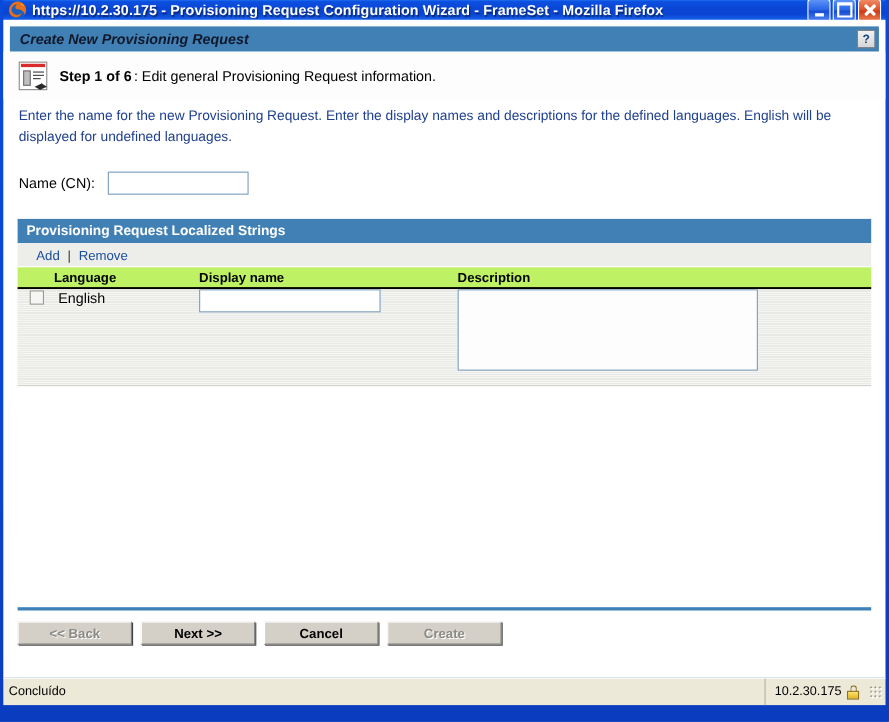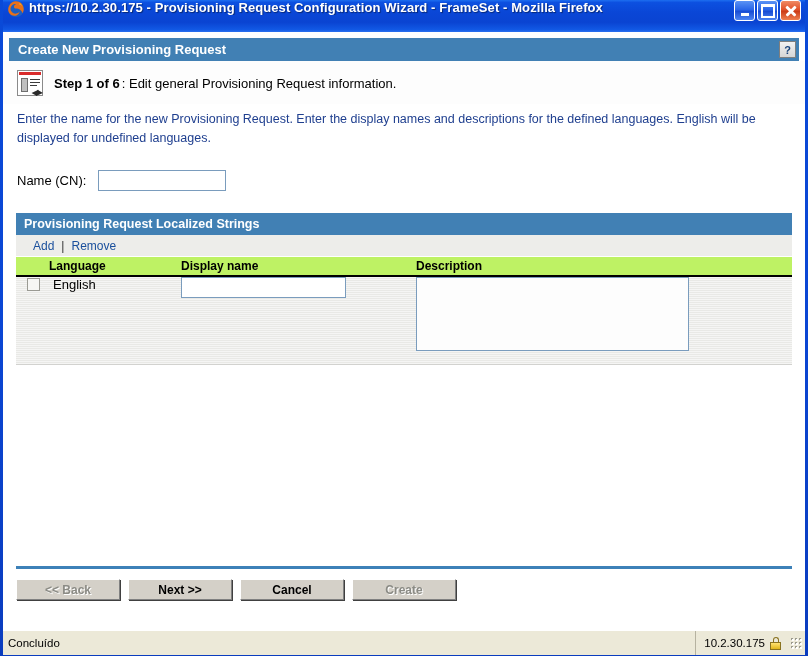--- a/index.html
+++ b/index.html
@@ -14,23 +14,23 @@
   
   #os-window {
     position: absolute; left: 0; top: 0;
     width: 808px; height: 656px;
     background: linear-gradient(to bottom, #0a4ad8 0%, #0a46d4 50%, #0a3cbe 100%);
     padding: 0 3px 3px 3px;
   }
 
   
   #titlebar {
-    height: 32px;
-    display: flex;
-    align-items: flex-start;
+    height: 18px;
+    display: flex;
+    align-items: center;
     padding: 0 2px 0 4px;
     background: linear-gradient(to bottom,
         #1d6ef0 0%, #0c50e0 8%, #0a46d6 40%, #0a44d2 70%, #1158e4 92%, #2a6ff0 100%);
     position: relative;
   }
   #titlebar .ff-logo {
     width: 18px; height: 18px;
     margin-right: 4px;
     position: relative;
     flex: 0 0 auto;
@@ -93,23 +93,24 @@
   
   #dialog-header {
     margin: 6px 6px 0 6px;
     height: 23px;
     background: #4180b4;
     display: flex;
     align-items: center;
     padding: 0 3px 0 9px;
   }
   #dialog-header .dh-title {
-    color: #ffffff;
+    color: #0f172a;
     font-size: 13px;
     font-weight: bold;
+    font-style: italic;
   }
   #help-btn {
     margin-left: auto;
     width: 17px; height: 17px;
     background: linear-gradient(to bottom, #f2f2f2, #d6d6d6);
     border: 1px solid #7f7f7f;
     color: #17427a;
     font-size: 11px; font-weight: bold;
     display: flex; align-items: center; justify-content: center;
     cursor: pointer;

